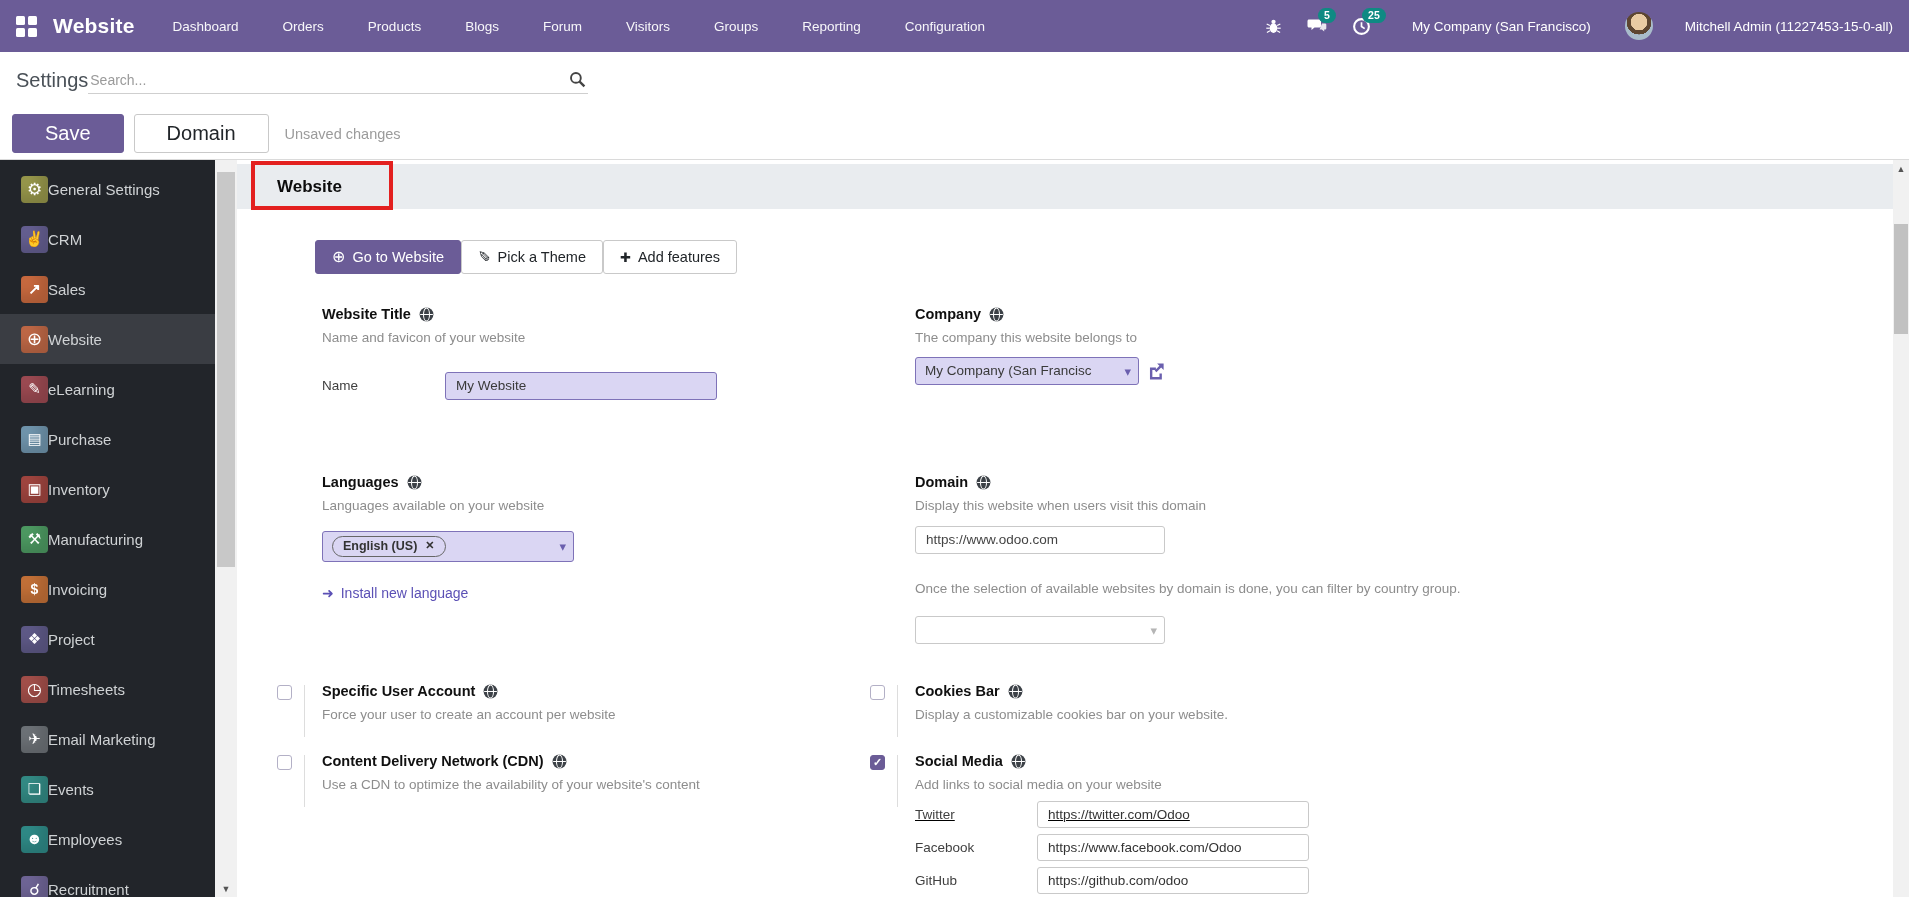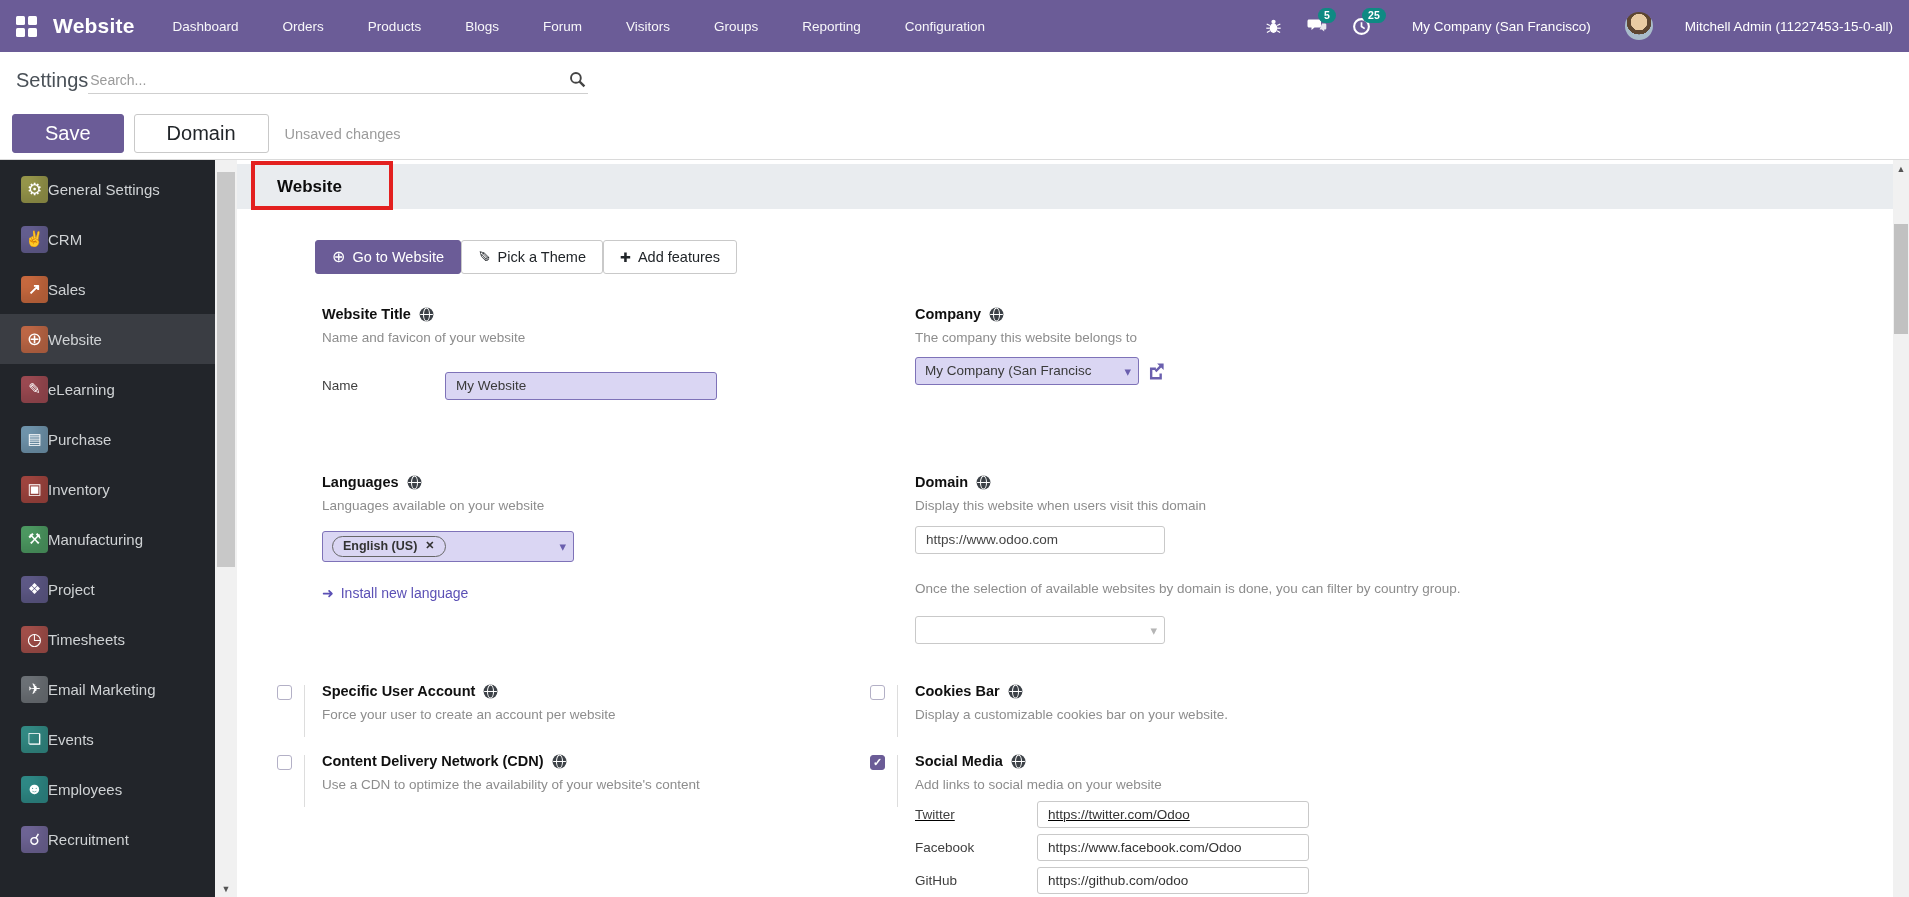--- a/index.html
+++ b/index.html
@@ -232,20 +232,24 @@
         </div>
       <div class="s-item">
         <span class="tile i-inventory" style="background-color: rgb(160, 69, 63);"></span>
         <span class="s-label">Inventory</span>
         </div>
       <div class="s-item">
         <span class="tile i-mfg" style="background-color: rgb(77, 154, 98);"></span>
         <span class="s-label">Manufacturing</span>
         </div>
       <div class="s-item">
+        <span class="tile i-invoice" style="background-color: rgb(196, 113, 56);"></span>
+        <span class="s-label">Invoicing</span>
+        </div>
+      <div class="s-item">
         <span class="tile i-project" style="background-color: rgb(95, 90, 136);"></span>
         <span class="s-label">Project</span>
         </div>
       <div class="s-item">
         <span class="tile i-time" style="background-color: rgb(163, 79, 74);"></span>
         <span class="s-label">Timesheets</span>
         </div>
       <div class="s-item">
         <span class="tile i-email" style="background-color: rgb(109, 114, 119);"></span>
         <span class="s-label">Email Marketing</span>

